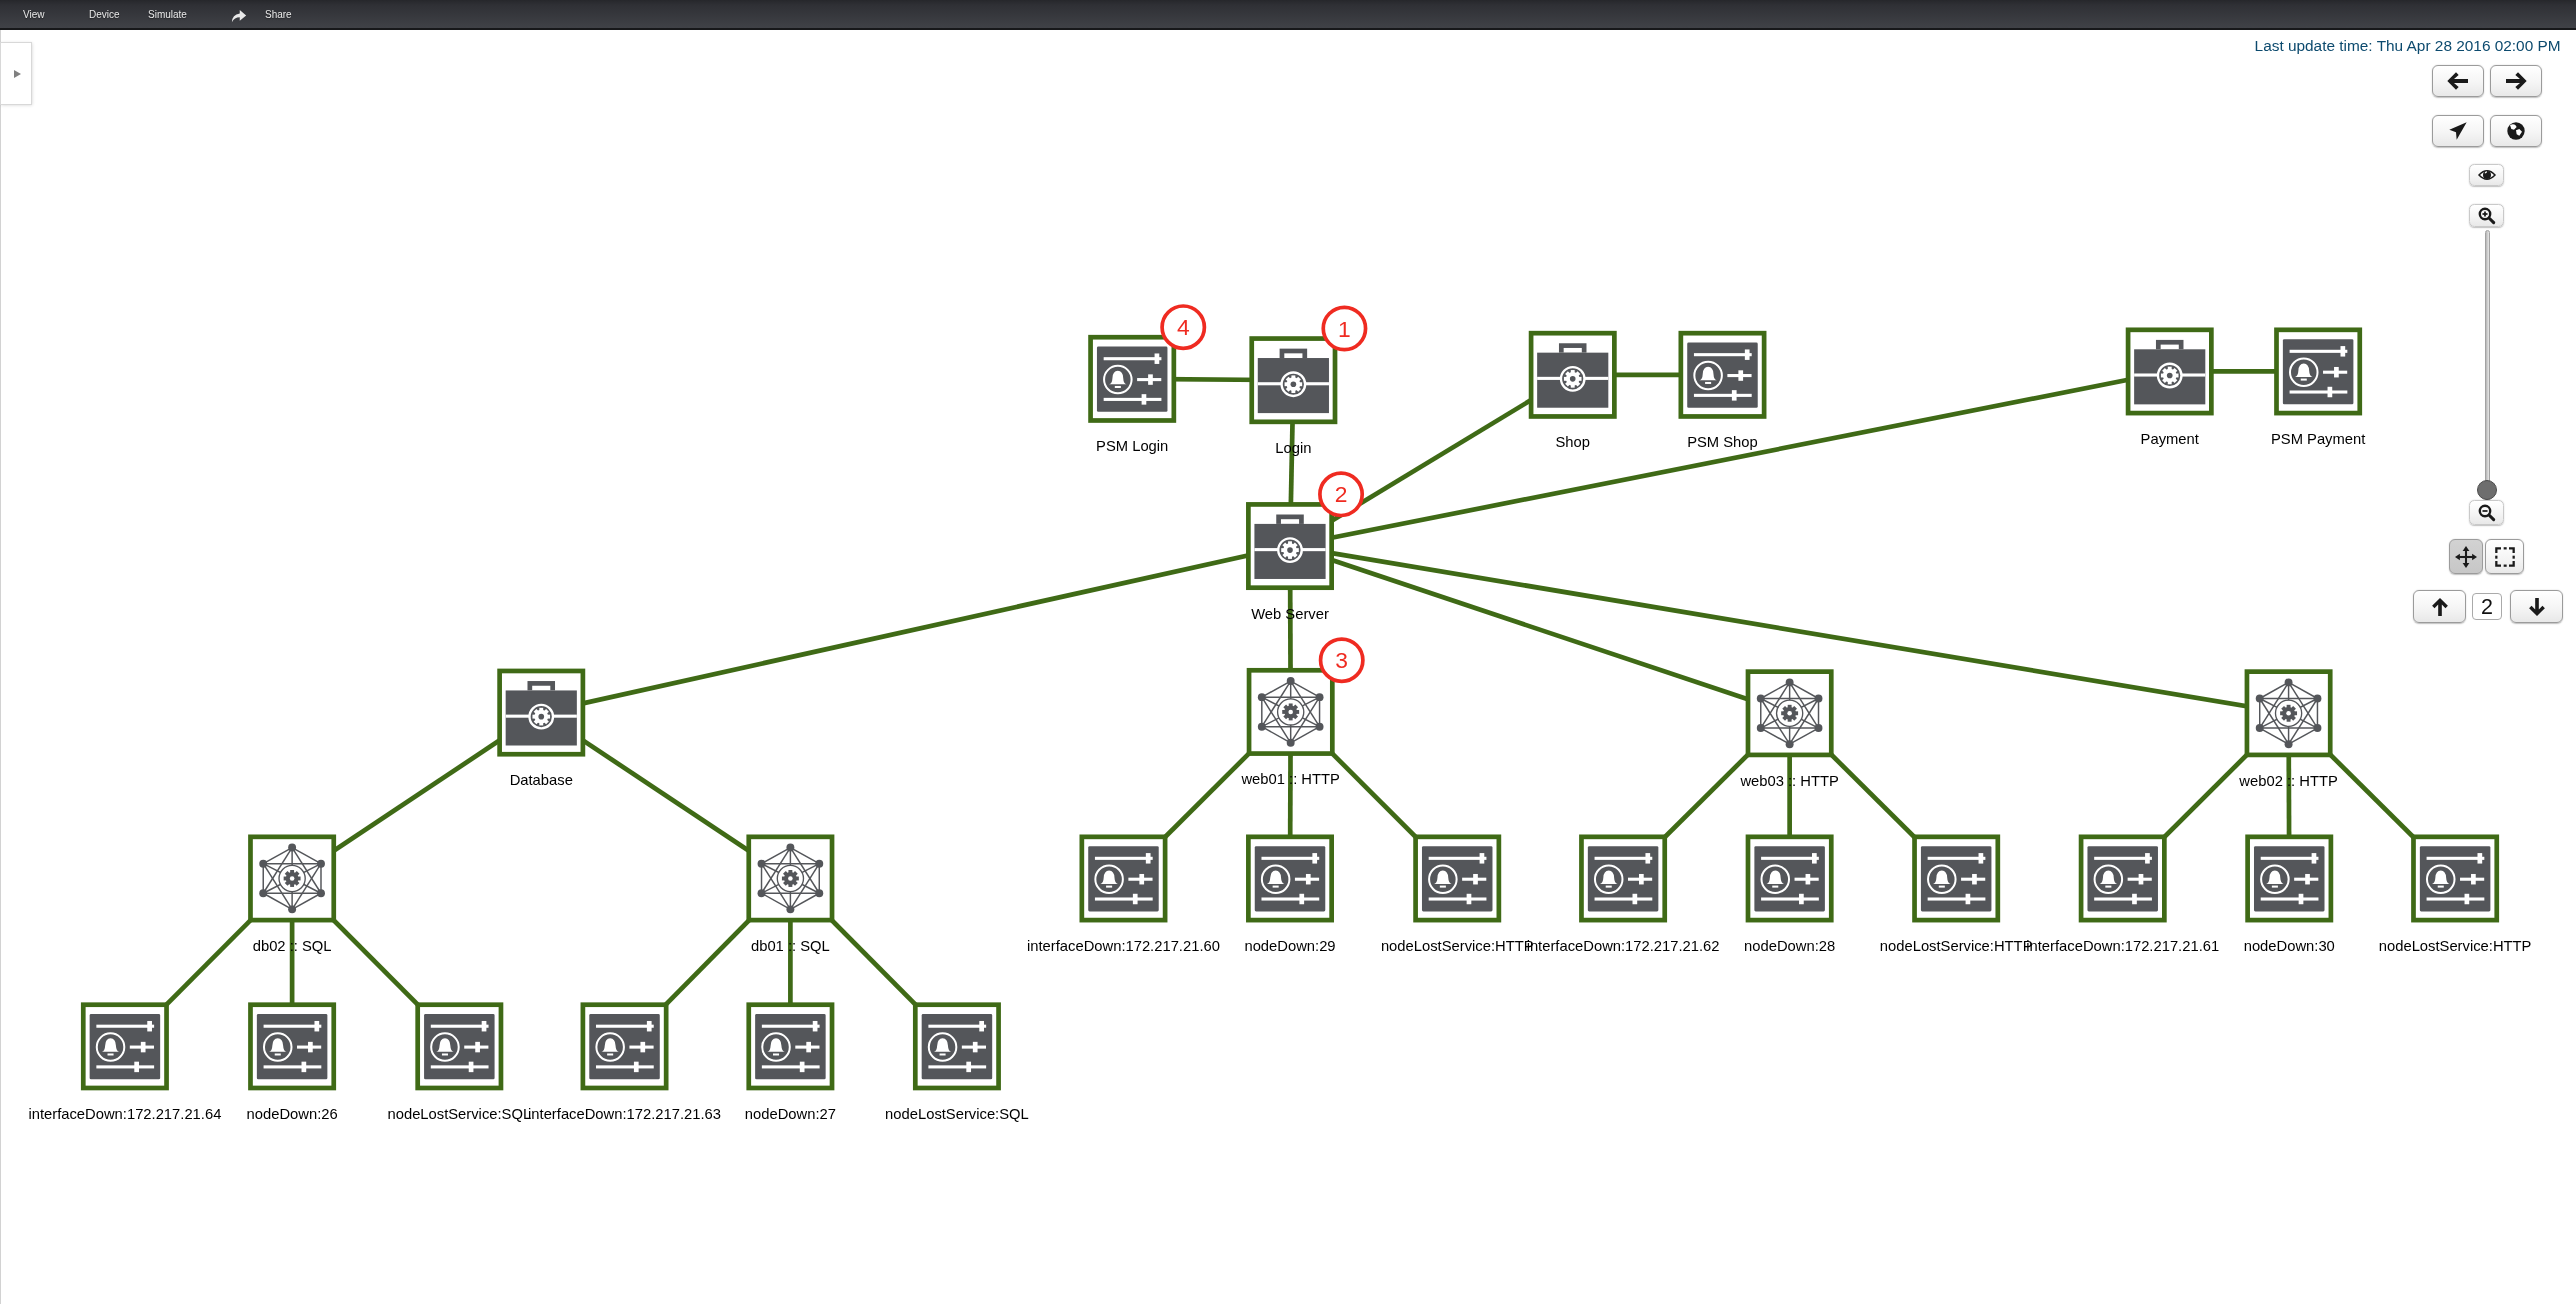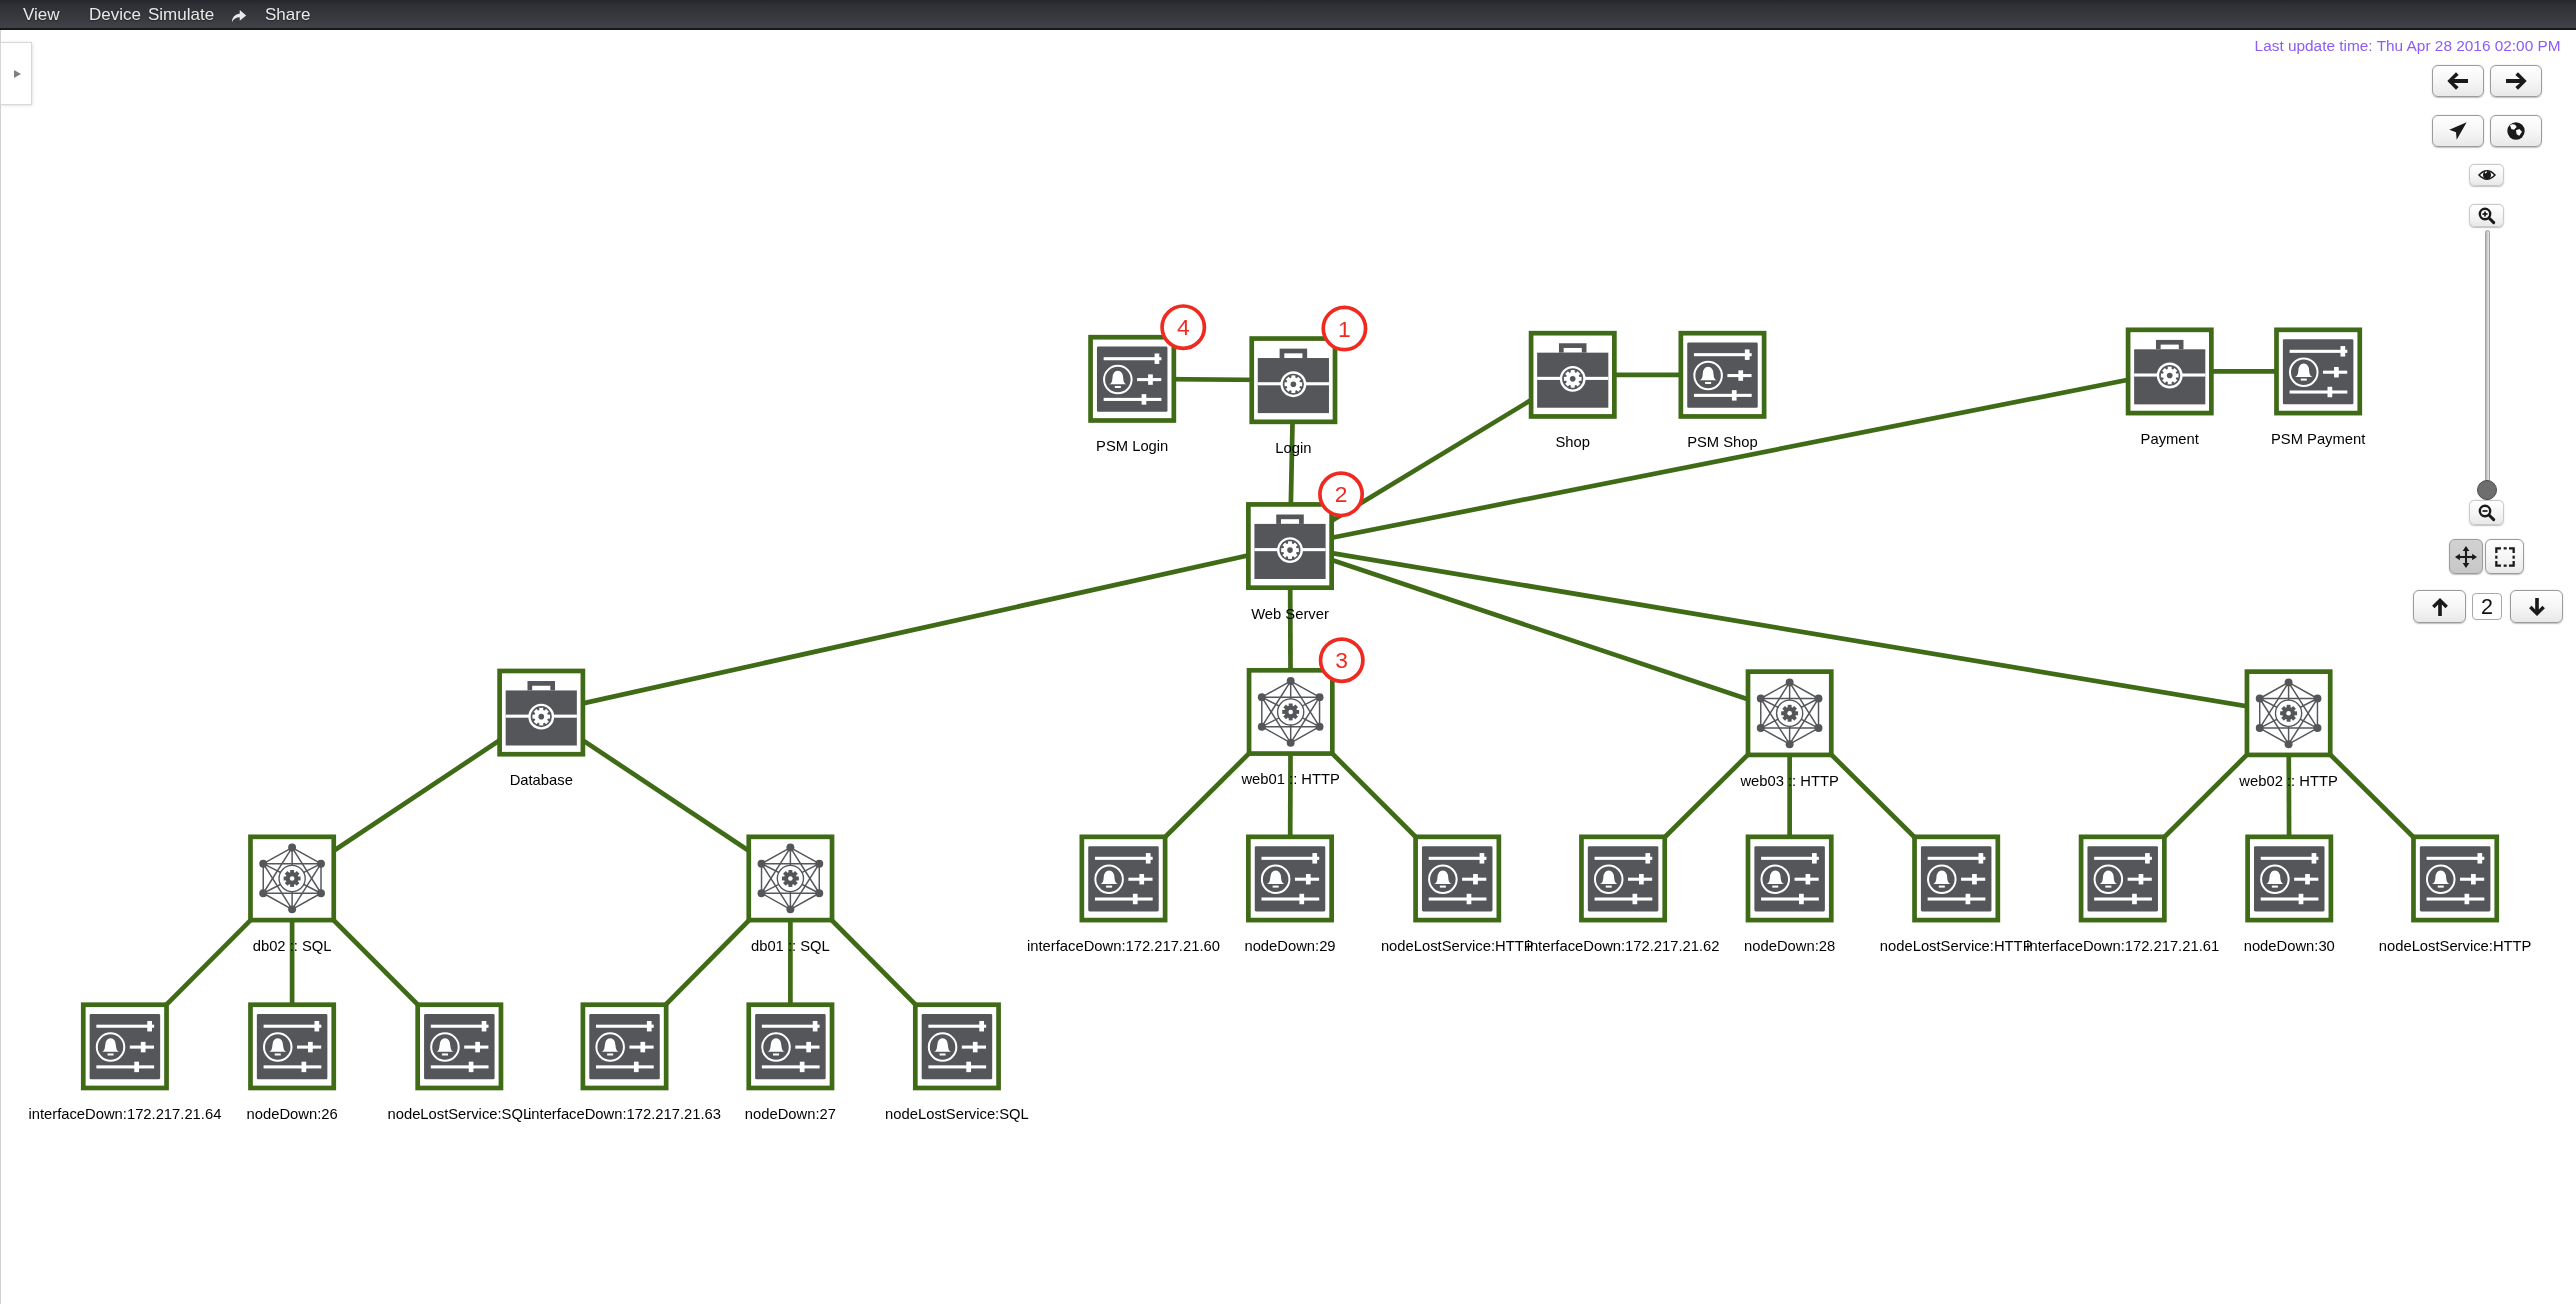--- a/index.html
+++ b/index.html
@@ -2,31 +2,31 @@
 <html style="font-size:10.7px"><head>
 <meta charset="utf-8">
 <style>
 * { margin:0; padding:0; box-sizing:border-box; }
 html,body { width:2576px; height:1305px; background:#fff; font-family:"Liberation Sans", sans-serif; overflow:hidden; -webkit-font-smoothing:antialiased; }
 #menubar {
   position:absolute; left:0; top:0; width:2576px; height:30px;
   background:linear-gradient(#26272b,#2f3035 18%,#404247);
   border-bottom:2px solid #17181a;
 }
-.mi { position:absolute; top:0; height:16px; line-height:30px; color:#e9e9e9; font-size:17px; text-shadow:0 1.3px 1.3px rgba(0,0,0,0.45); }
+.mi { position:absolute; top:0; height:16px; line-height:30px; color:#e9e9e9; font-size:10px; text-shadow:0 1.3px 1.3px rgba(0,0,0,0.45); }
 #leftline { position:absolute; left:0; top:30px; width:0.7px; height:1275px; background:#d2d2d2; }
 #toggle {
   position:absolute; left:0; top:42px; width:32px; height:63px; background:#fff;
   border:0.7px solid #d8d8d8; box-shadow:1.3px 1.3px 3.4px rgba(0,0,0,0.18);
 }
 #toggle:after {
   content:""; position:absolute; left:13.4px; top:27px;
   border-left:7.4px solid #808080; border-top:4.7px solid transparent; border-bottom:4.7px solid transparent;
 }
-#lastupdate { position:absolute; top:37px; right:15.4px; font-size:15.4px; color:#8b5cf6; }
+#lastupdate { position:absolute; top:37px; right:15.4px; font-size:15.4px; color:#0c4a6e; }
 .btn {
   position:absolute; background:linear-gradient(#ffffff,#f5f5f5 55%,#e8e8e8);
   border:0.7px solid #9b9b9b; border-radius:6px; box-shadow:0 0.7px 1.3px rgba(0,0,0,0.25);
 }
 .btn svg { position:absolute; left:50%; top:50%; transform:translate(-50%,-50%); }
 .btn.active { background:linear-gradient(#d2d2d2,#c7c7c7); }
 #numbox { position:absolute; left:2472px; top:593px; width:30px; height:27px; background:#fff; border:0.7px solid #aaa; border-radius:4px; font-size:21.5px; text-align:center; line-height:27px; color:#111; }
 #slider { position:absolute; left:2485px; top:230px; width:5.4px; height:271px; background:linear-gradient(90deg,#b5b5b5,#e8e8e8); border:0.7px solid #a2a2a2; border-radius:2.7px; }
 #knob { position:absolute; left:2477px; top:480px; width:20px; height:20px; background:#6e6e6e; border:0.7px solid #4c4c4c; border-radius:50%; }
 </style>

